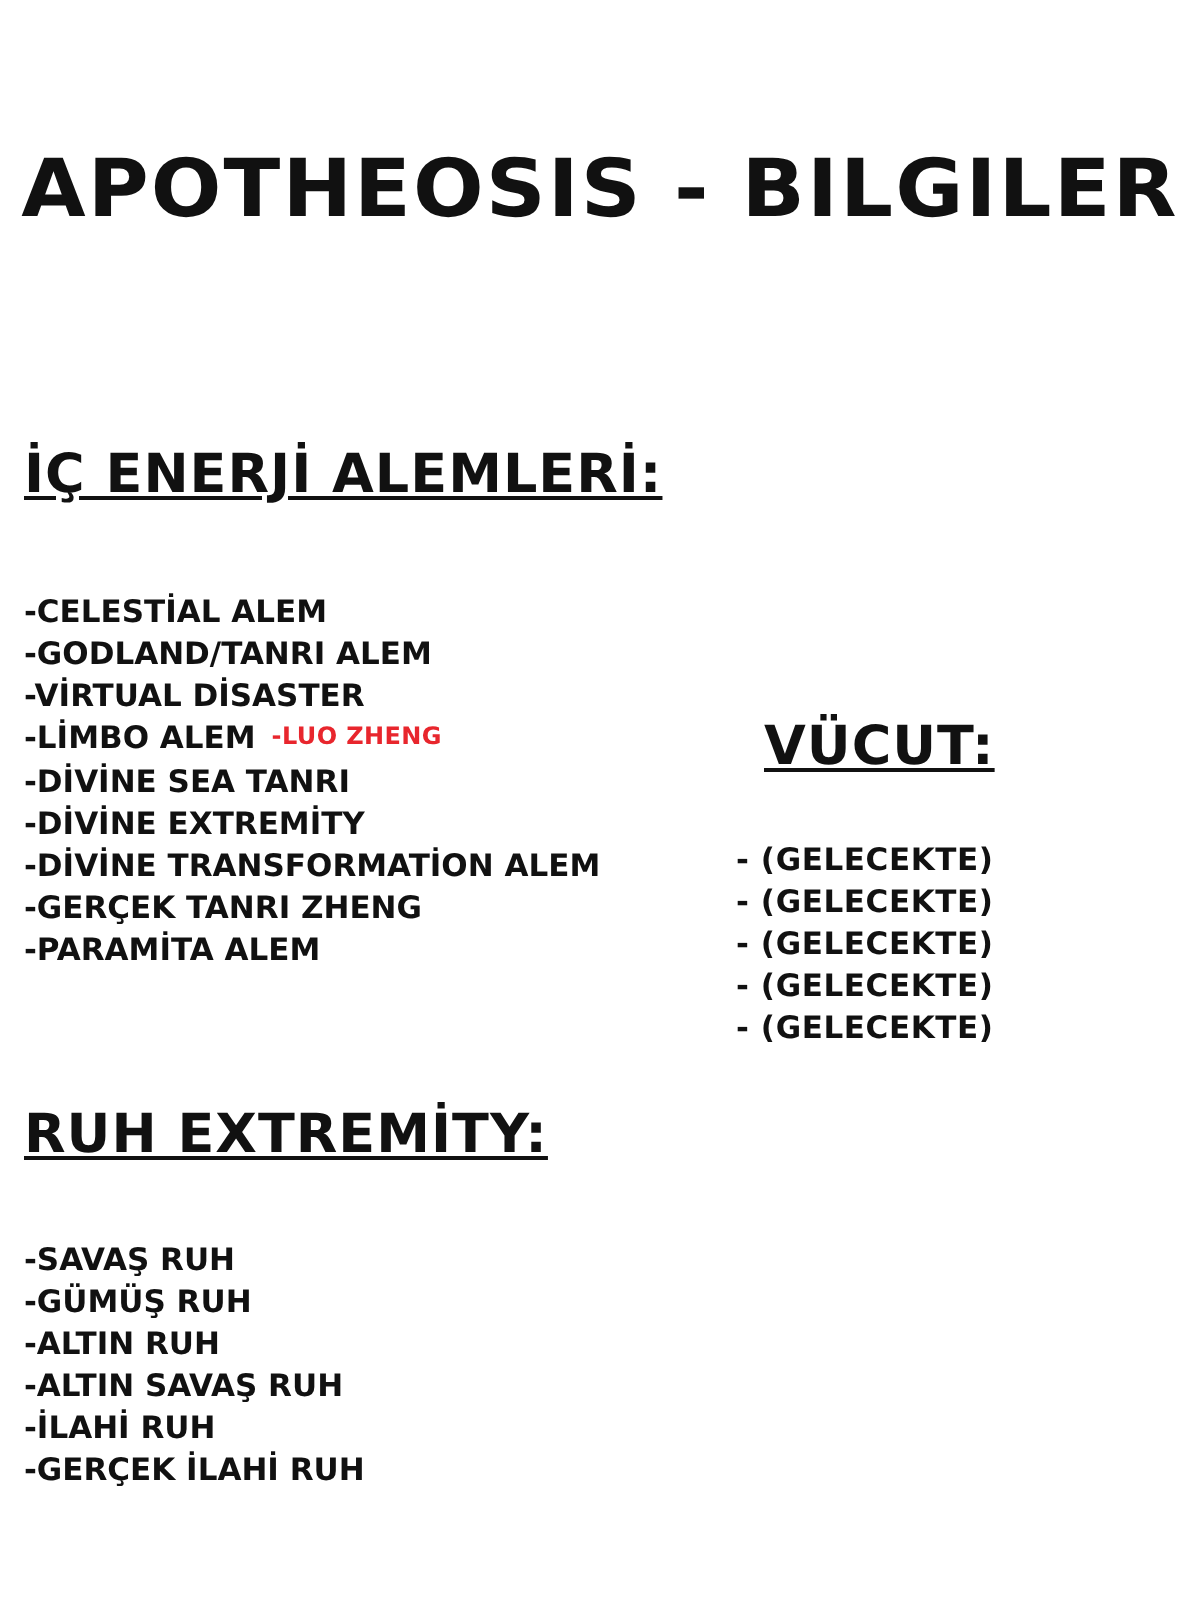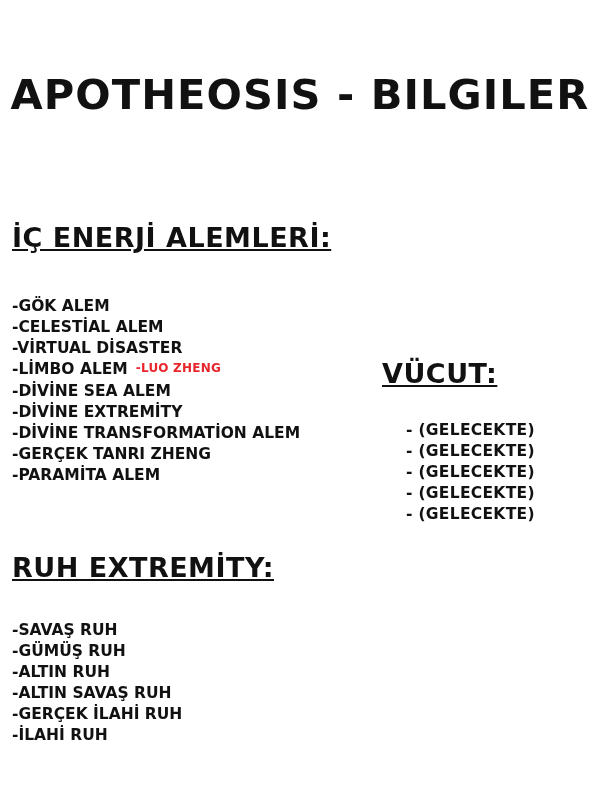--- a/index.html
+++ b/index.html
@@ -86,21 +86,20 @@
   }
 
   #list-spirit {
     left: 12px;
     top: 620px;
   }
 
   #list-body {
     left: 368px;
     top: 420px;
-    margin-left: 38px;
   }
 
   #list-body li {
     letter-spacing: 0.3px;
   }
 
   .note {
     color: #e8262d;
     font-family: "DejaVu Sans", sans-serif;
     font-weight: 700;
@@ -114,25 +113,25 @@
 </head>
 <body>
 
 <div class="page">
 
   <div class="title">APOTHEOSIS - BILGILER</div>
 
   <div class="section-heading" id="heading-inner-energy">İÇ ENERJİ ALEMLERİ:</div>
 
   <ul class="list" id="list-inner-energy">
-    <li><span>-GÖK ALEM</span></li>
     <li><span>-CELESTİAL ALEM</span></li>
+    <li><span>-GODLAND/TANRI ALEM</span></li>
     <li><span>-VİRTUAL DİSASTER</span></li>
     <li><span>-LİMBO ALEM</span><span class="note">-LUO ZHENG</span></li>
-    <li><span>-DİVİNE SEA ALEM</span></li>
+    <li><span>-DİVİNE SEA TANRI</span></li>
     <li><span>-DİVİNE EXTREMİTY</span></li>
     <li><span>-DİVİNE TRANSFORMATİON ALEM</span></li>
     <li><span>-GERÇEK TANRI ZHENG</span></li>
     <li><span>-PARAMİTA ALEM</span></li>
   </ul>
 
   <div class="section-heading" id="heading-body">VÜCUT:</div>
 
   <ul class="list" id="list-body">
     <li><span>- (GELECEKTE)</span></li>
@@ -142,17 +141,17 @@
     <li><span>- (GELECEKTE)</span></li>
   </ul>
 
   <div class="section-heading" id="heading-spirit">RUH EXTREMİTY:</div>
 
   <ul class="list" id="list-spirit">
     <li><span>-SAVAŞ RUH</span></li>
     <li><span>-GÜMÜŞ RUH</span></li>
     <li><span>-ALTIN RUH</span></li>
     <li><span>-ALTIN SAVAŞ RUH</span></li>
+    <li><span>-İLAHİ RUH</span></li>
     <li><span>-GERÇEK İLAHİ RUH</span></li>
-    <li><span>-İLAHİ RUH</span></li>
   </ul>
 
 </div>
 
 </body></html>

